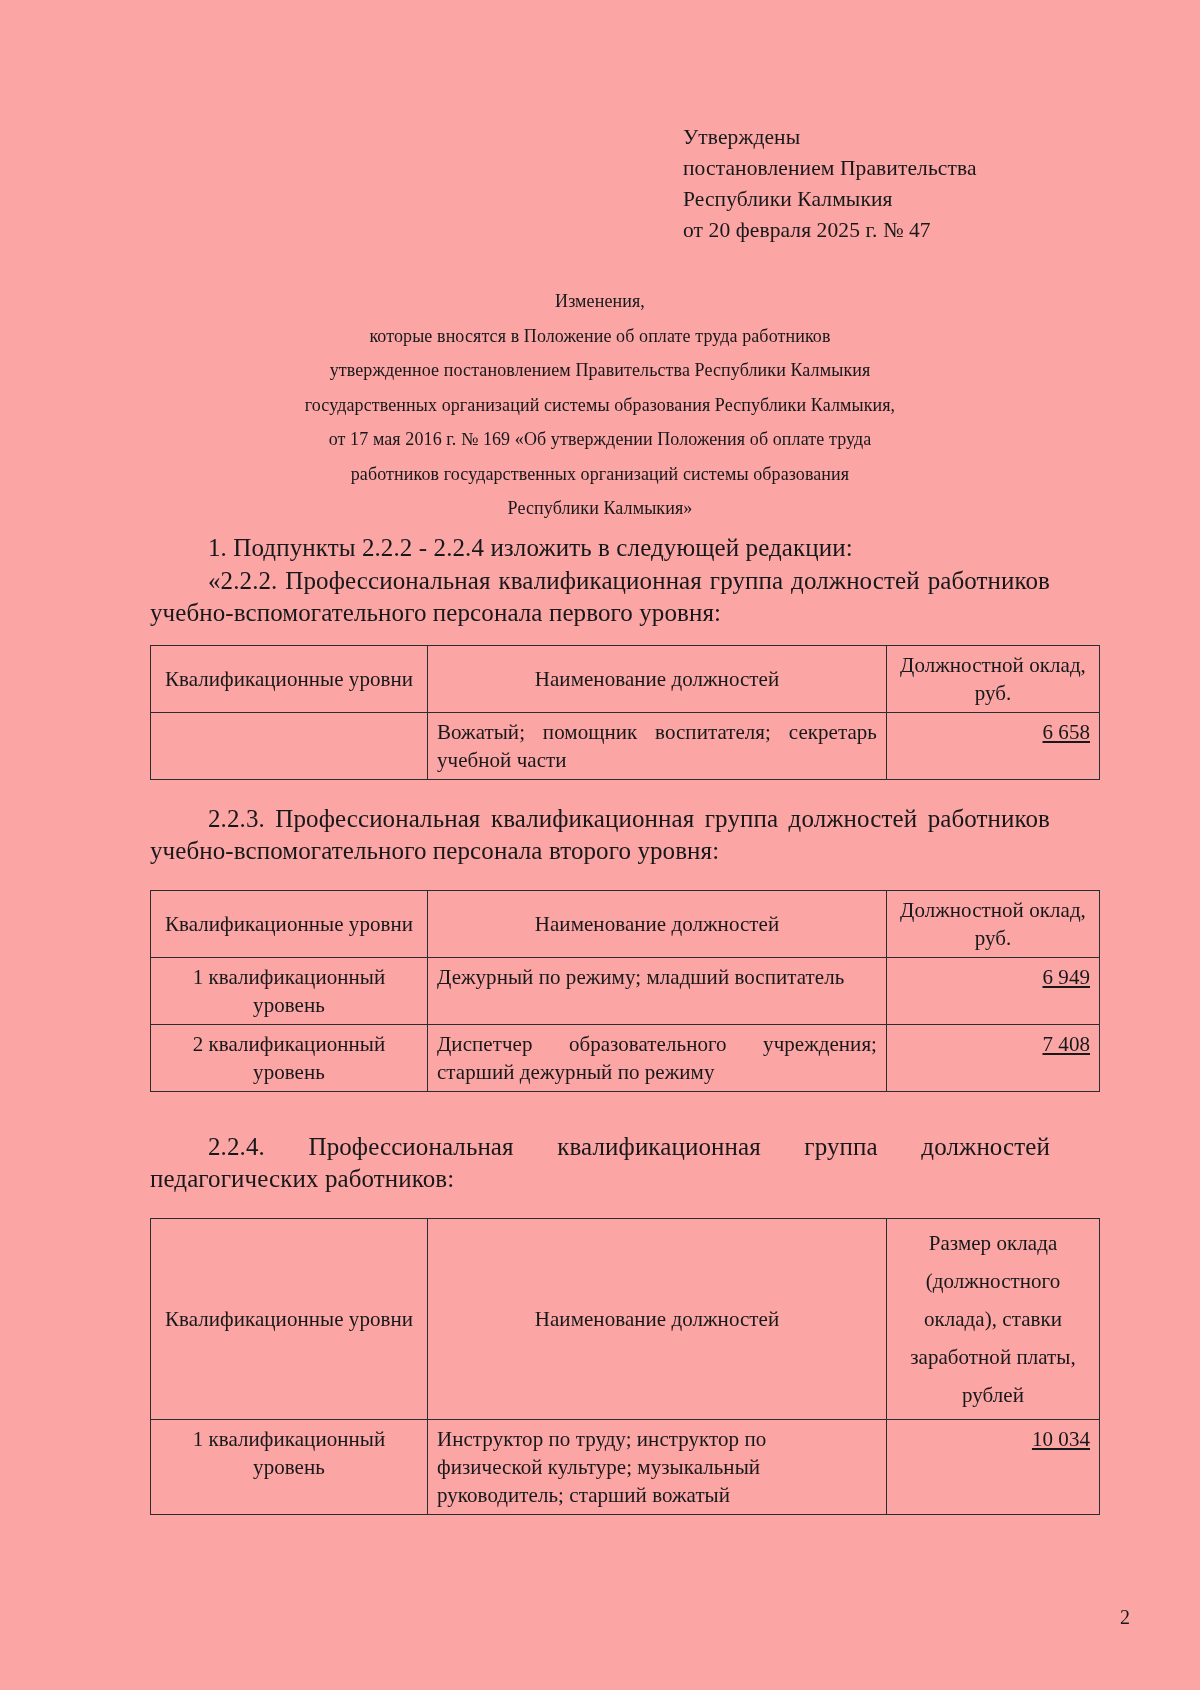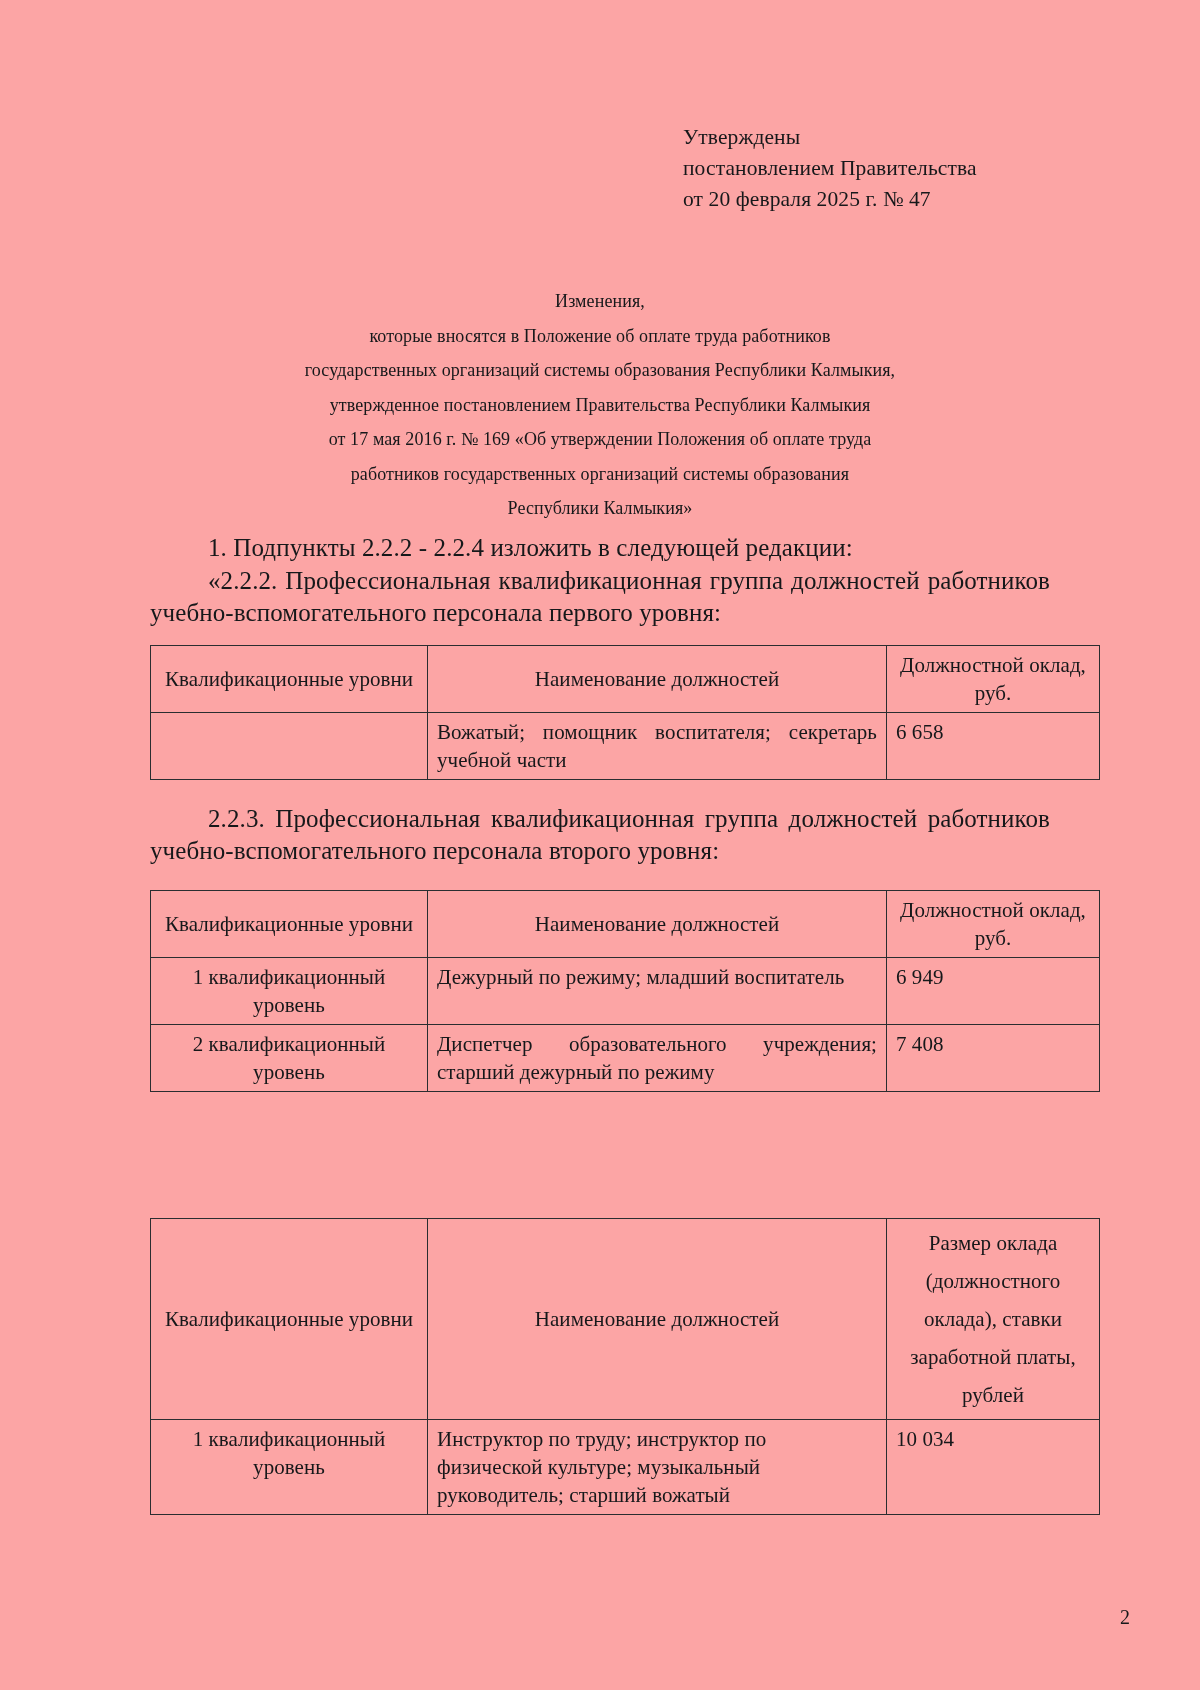--- a/index.html
+++ b/index.html
@@ -88,21 +88,21 @@
     font-weight: normal;
   }
   table.doc th { text-align: center; vertical-align: middle; }
 
   .c-lvl   { width: 255px; text-align: center; }
   .c-name  { width: 440px; }
   .c-pay   { width: 197px; text-align: center; }
 
   td.center-mid { text-align: center; vertical-align: middle; }
   td.just { text-align: justify; text-align-last: left; }
-  td.pay  { text-align: left; vertical-align: middle; }
+  td.pay  { text-align: right; vertical-align: middle; text-decoration: underline; }
 
   #table-1 { left: 150px; top: 645px;  width: 892px; }
   #table-2 { left: 150px; top: 890px;  width: 892px; }
   #table-3 { left: 150px; top: 1218px; width: 892px; }
 
   #table-1 .c-lvl, #table-2 .c-lvl, #table-3 .c-lvl { width: 258px; }
   #table-1 .c-name, #table-2 .c-name, #table-3 .c-name { width: 440px; }
   #table-1 .c-pay, #table-2 .c-pay, #table-3 .c-pay { width: 194px; }
 
   #table-3 th.c-pay { line-height: 38px; }
@@ -121,28 +121,29 @@
 </style>
 </head>
 <body>
 
 <div class="page">
   <div class="sheet">
 
     <div class="approval">
       <div>Утверждены</div>
       <div>постановлением Правительства</div>
+      <div>Республики Калмыкия</div>
       <div>от 20 февраля 2025 г. № 47</div>
     </div>
 
     <div class="title-block">
       <div>Изменения,</div>
       <div>которые вносятся в Положение об оплате труда работников</div>
+      <div>утвержденное постановлением Правительства Республики Калмыкия</div>
       <div>государственных организаций системы образования Республики Калмыкия,</div>
-      <div>утвержденное постановлением Правительства Республики Калмыкия</div>
       <div>от 17 мая 2016 г. № 169 «Об утверждении Положения об оплате труда</div>
       <div>работников государственных организаций системы образования</div>
       <div>Республики Калмыкия»</div>
     </div>
 
     <div class="para" id="para-1">
       <span class="ind"></span><span>1.  Подпункты 2.2.2 - 2.2.4 изложить в следующей редакции:</span>
     </div>
 
     <div class="para" id="para-222">
@@ -185,20 +186,23 @@
           <td class="c-pay pay">6 949</td>
         </tr>
         <tr>
           <td class="c-lvl center-mid">2 квалификационный уровень</td>
           <td class="c-name just">Диспетчер  образовательного учреждения;  старший  дежурный по режиму</td>
           <td class="c-pay pay">7 408</td>
         </tr>
       </tbody>
     </table>
 
+    <div class="para" id="para-224">
+      <span class="ind"></span><span>2.2.4. Профессиональная квалификационная группа должностей педагогических работников:</span>
+    </div>
 
     <table class="doc" id="table-3">
       <thead>
         <tr>
           <th class="c-lvl" style="height:150px;">Квалификационные уровни</th>
           <th class="c-name">Наименование должностей</th>
           <th class="c-pay">Размер оклада (должностного оклада), ставки заработной платы, рублей</th>
         </tr>
       </thead>
       <tbody>

